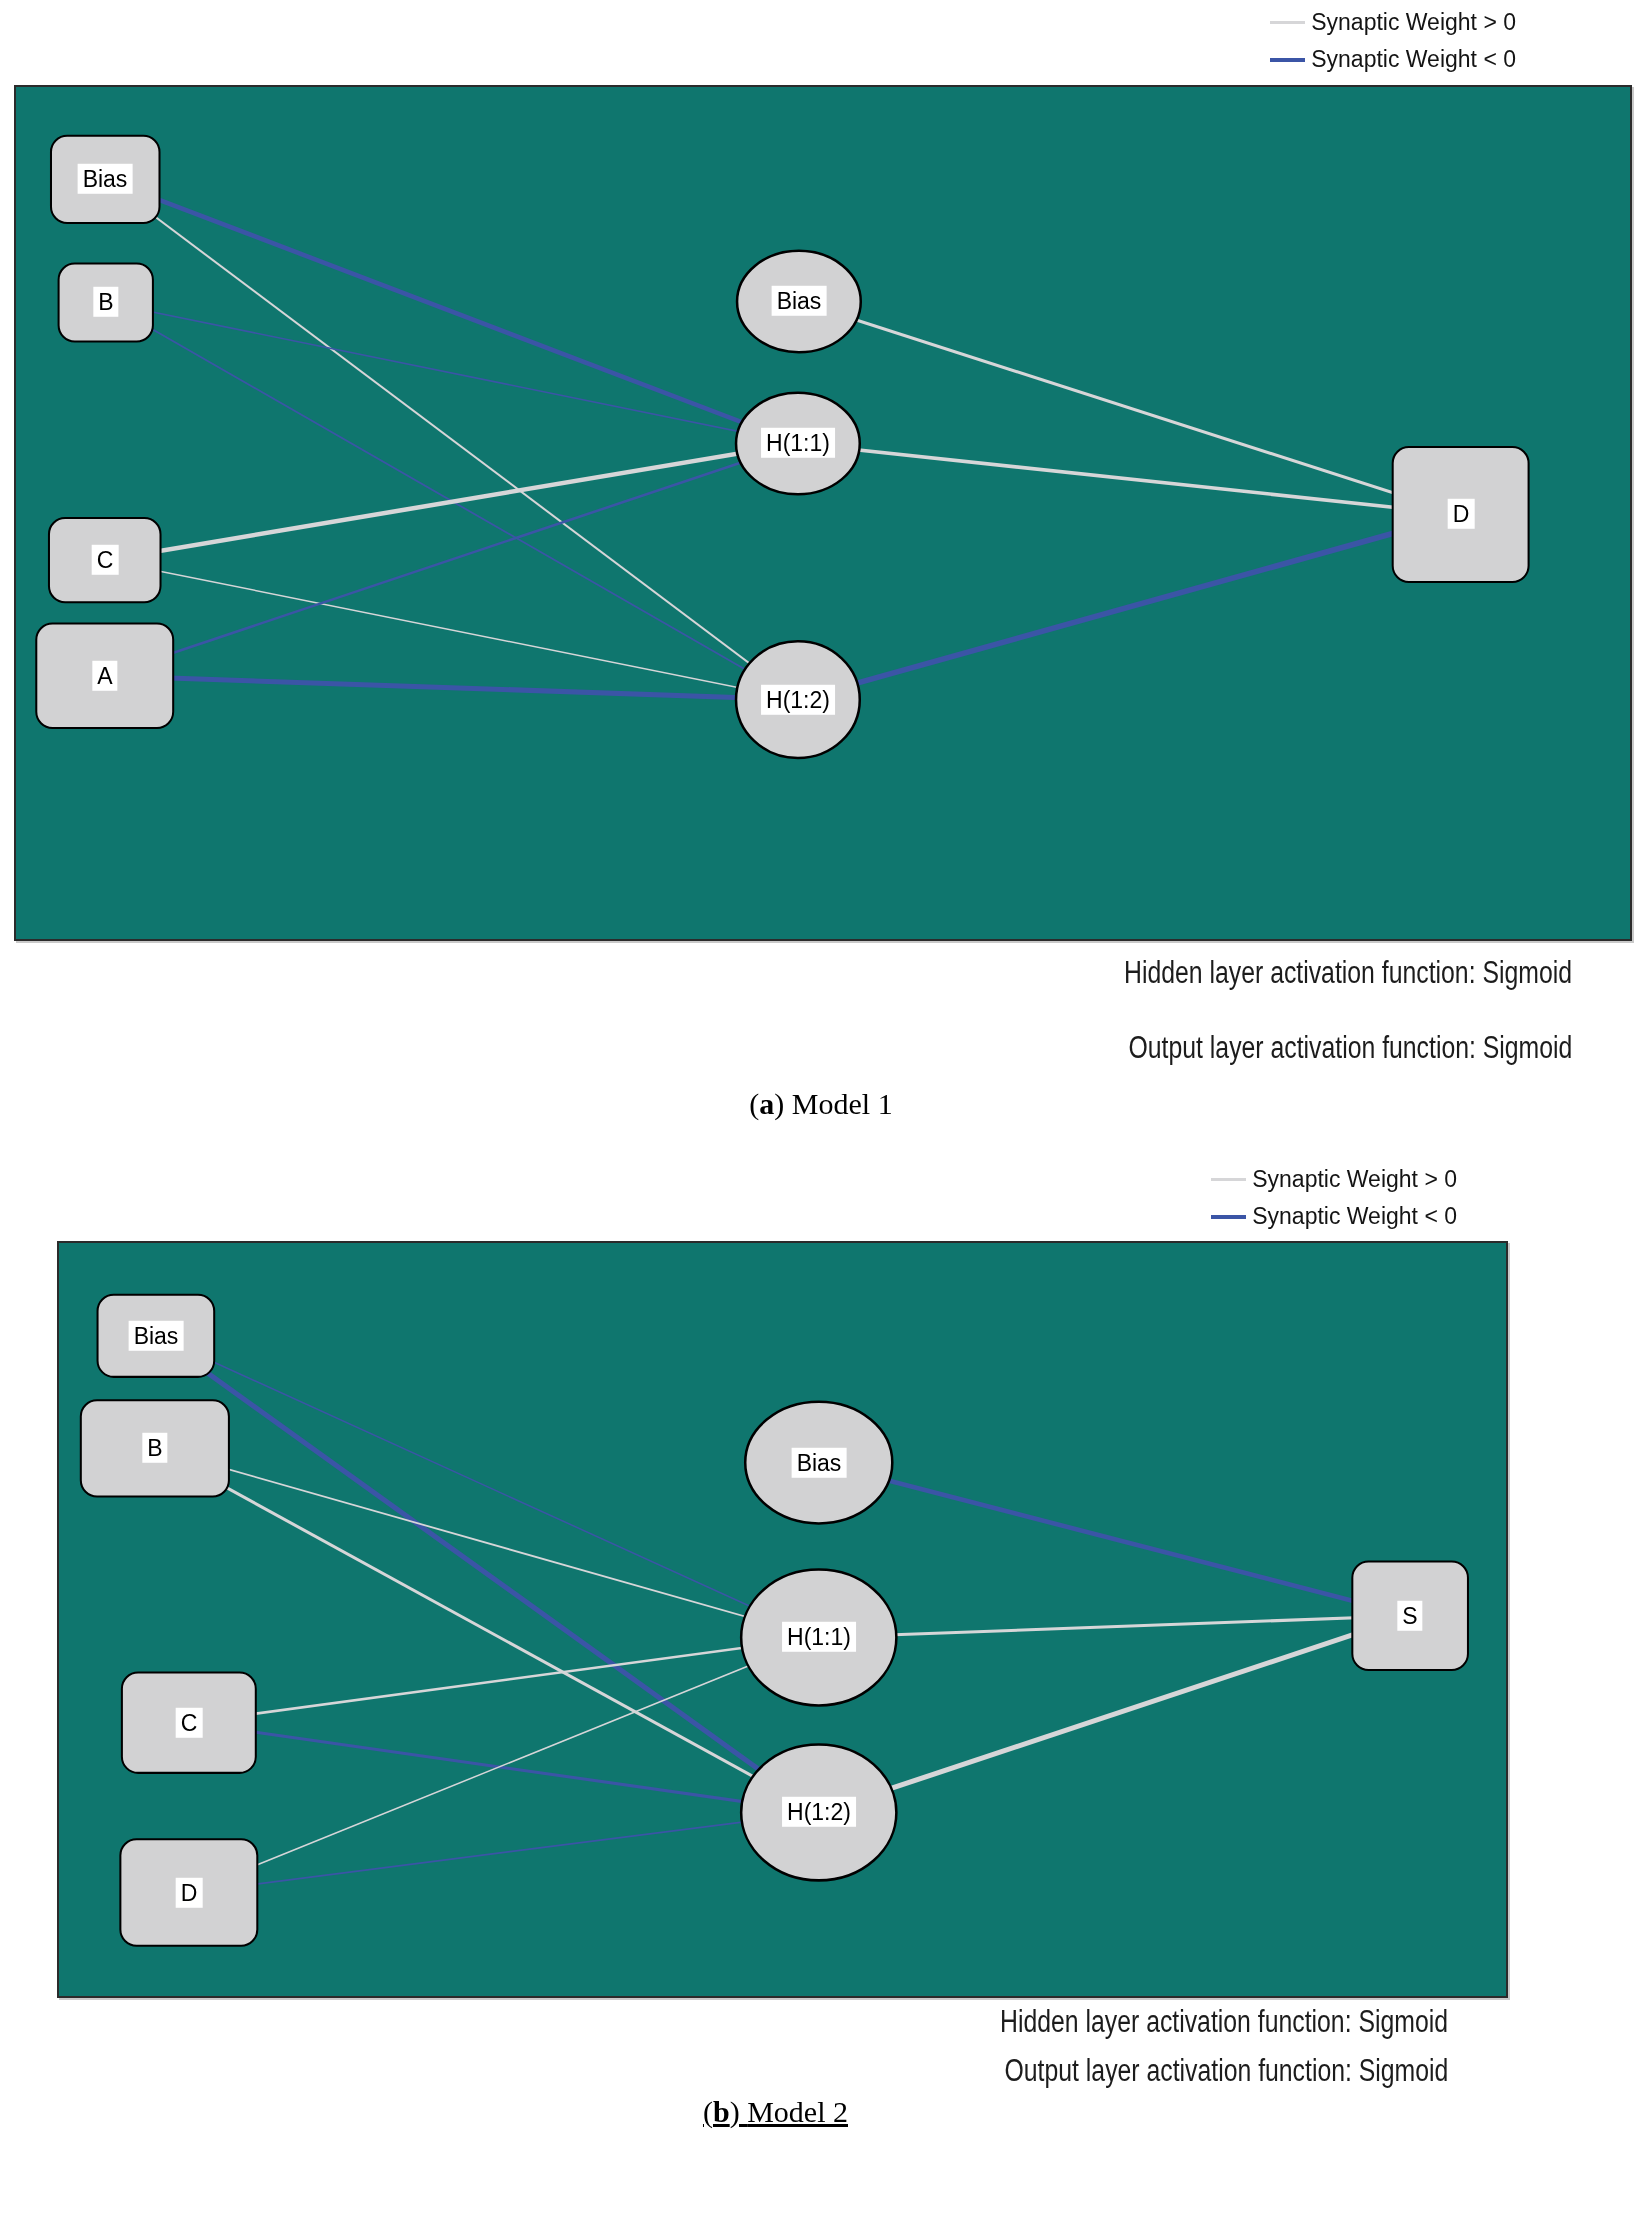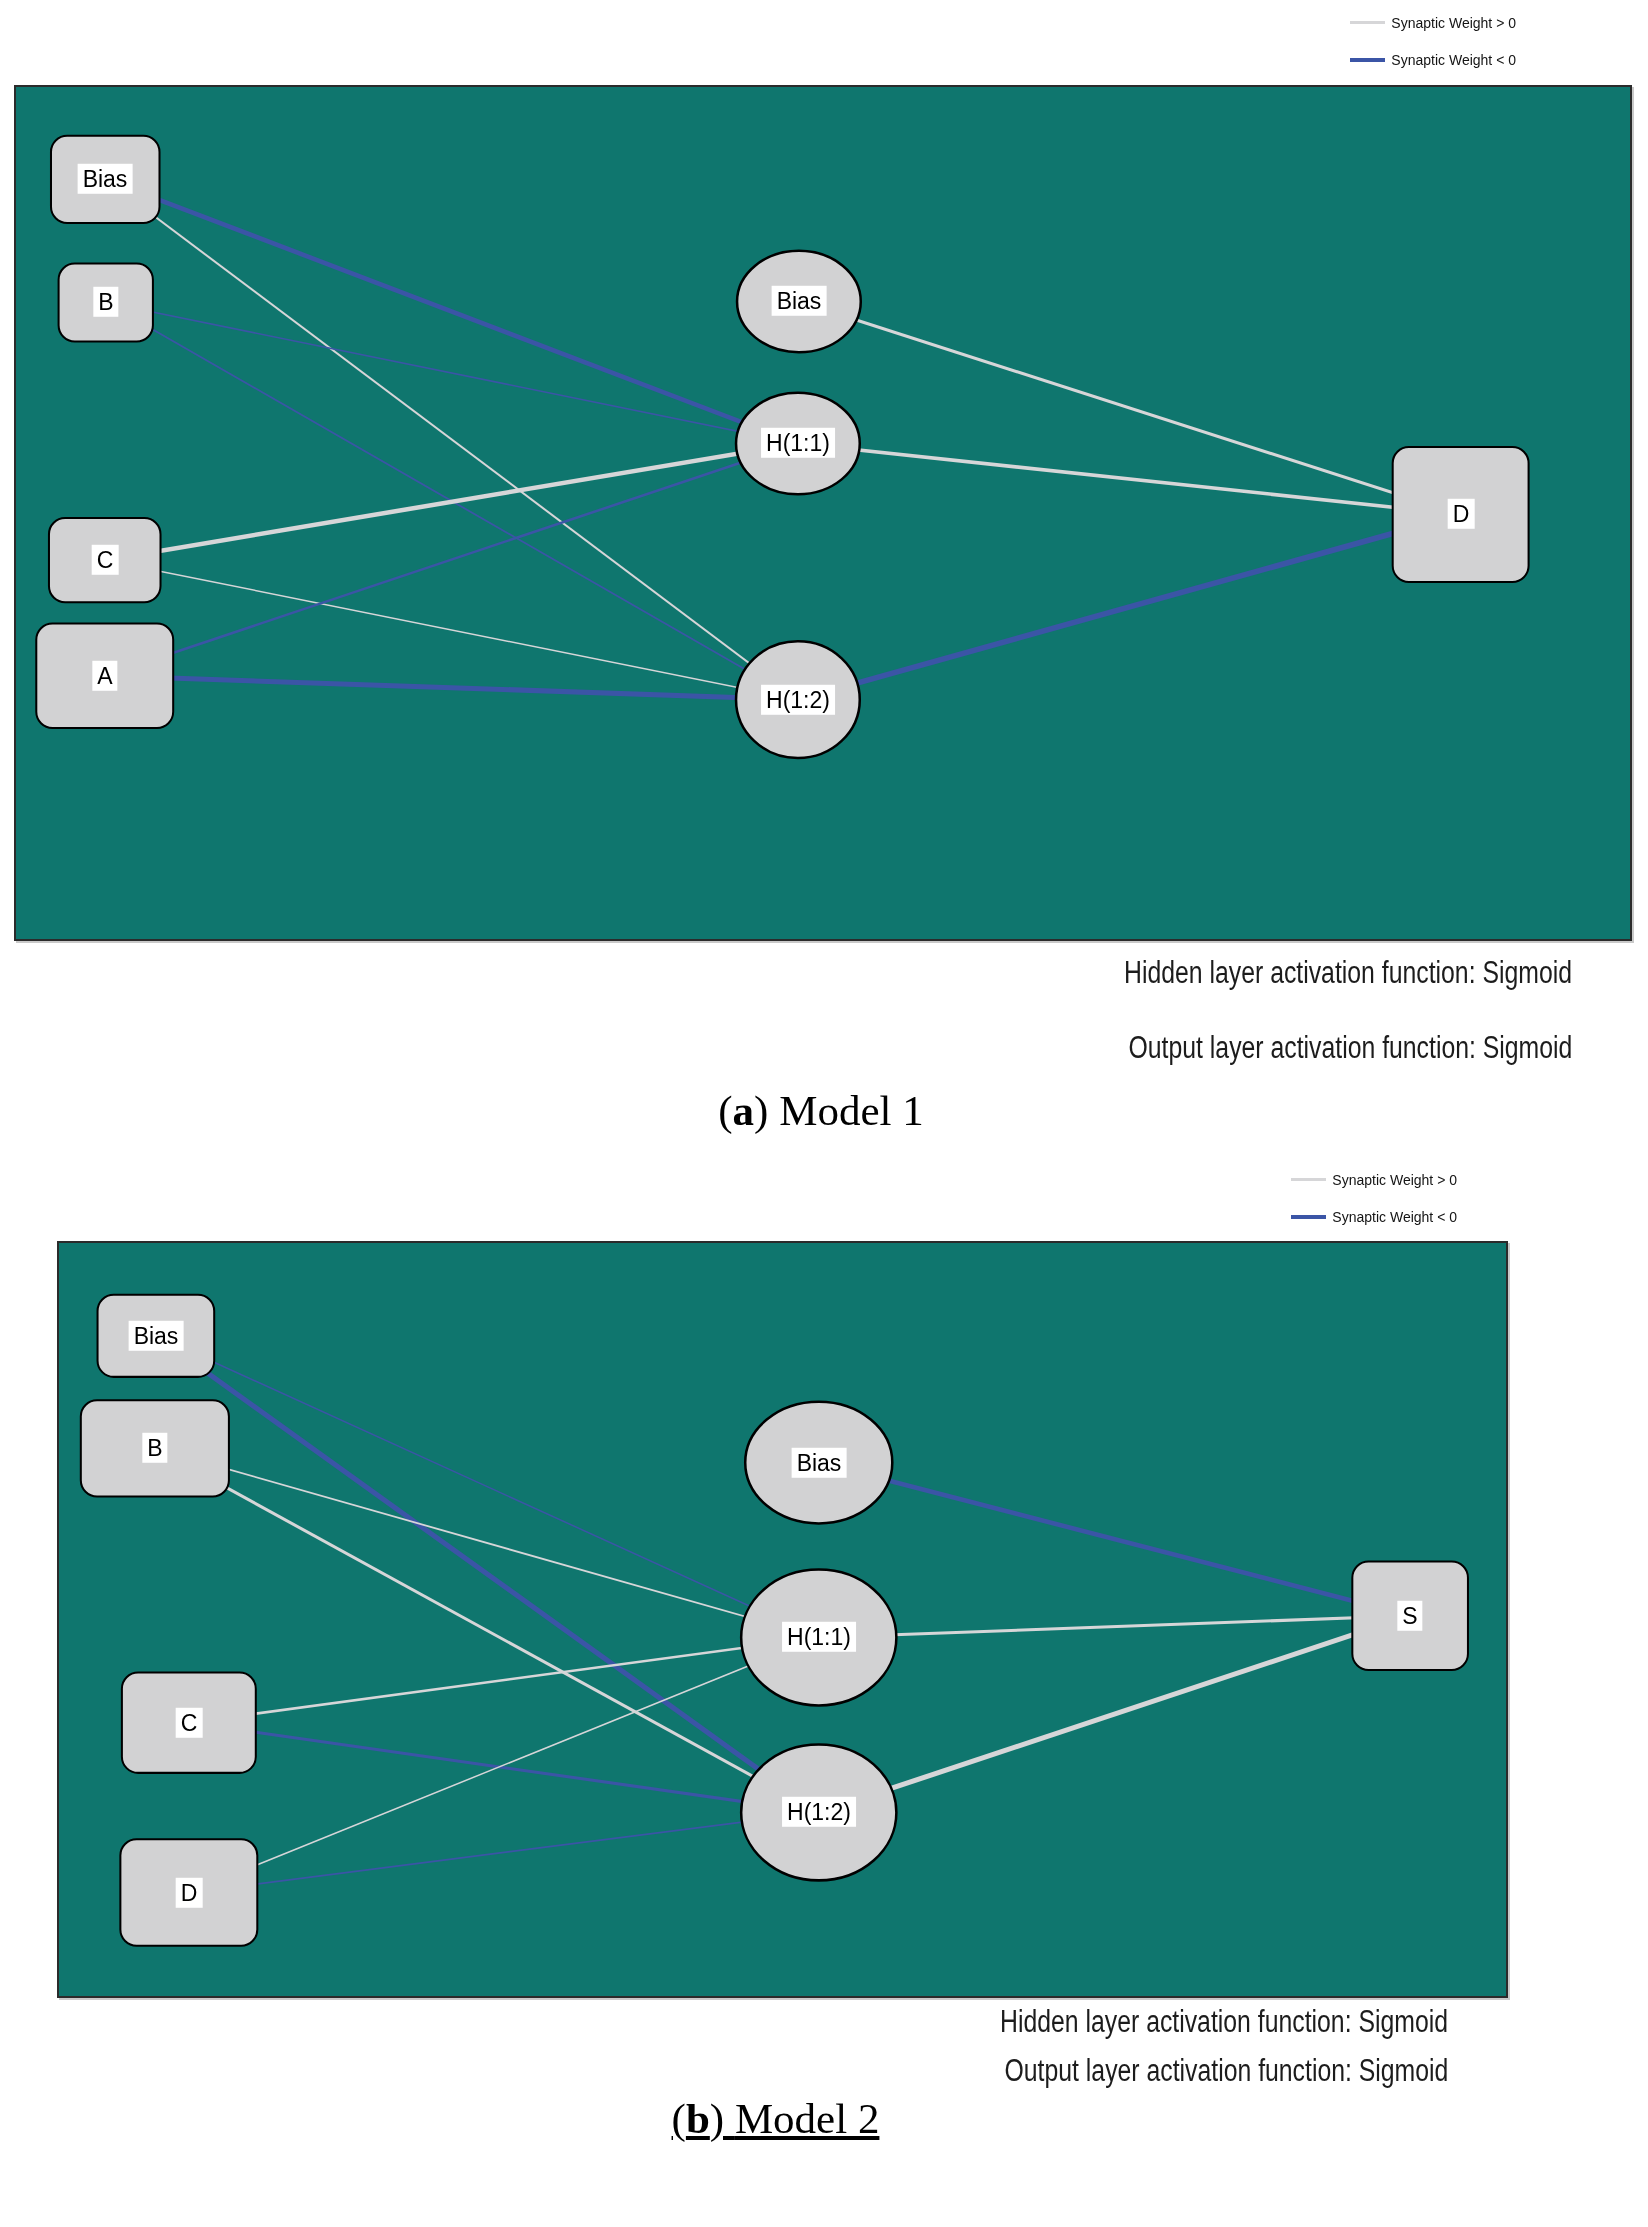--- a/index.html
+++ b/index.html
@@ -6,37 +6,37 @@
   #canvas{
     position:relative;
     width:1648px;height:2227px;
     background:#ffffff;
     font-family:"Liberation Sans",sans-serif;
     overflow:hidden;
   }
   .legend{position:absolute;text-align:right;}
   .legend-row{display:flex;align-items:center;justify-content:flex-end;height:37px;}
   .legend-row .swatch{display:inline-block;width:35px;margin-right:6px;flex:0 0 auto;}
-  .legend-row .lab{font-size:14px;color:#141414;white-space:nowrap;}
+  .legend-row .lab{font-size:23px;color:#141414;white-space:nowrap;}
   .panel{position:absolute;background:#0f766e;border:2px solid #2b2b2b;box-shadow:2px 2px 0 #c9c9c9;}
   .panel svg{position:absolute;left:0;top:0;width:100%;height:100%;}
   .chip{
     position:absolute;transform:translate(-50%,-50%);
     background:#ffffff;color:#000;
     font-size:23px;line-height:1.15;
     padding:2px 5px;white-space:nowrap;
   }
   .caption{
     position:absolute;text-align:right;color:#1c1c1c;
     font-size:31px;line-height:1;white-space:nowrap;
   }
   .caption .squeeze{display:inline-block;transform:scaleX(0.8);transform-origin:center;}
   .subcaption{
     position:absolute;text-align:center;color:#000;
-    font-family:"Liberation Serif",serif;font-size:43px;line-height:1;white-space:nowrap;
+    font-family:"Liberation Serif",serif;font-size:30px;line-height:1;white-space:nowrap;
   }
   .subcaption b{font-weight:bold;}
 </style>
 </head>
 <body>
 
 <div id="canvas">
 
   <div class="legend" id="legend-0" style="top: 4px; right: 132px;">
     <div class="legend-row">

